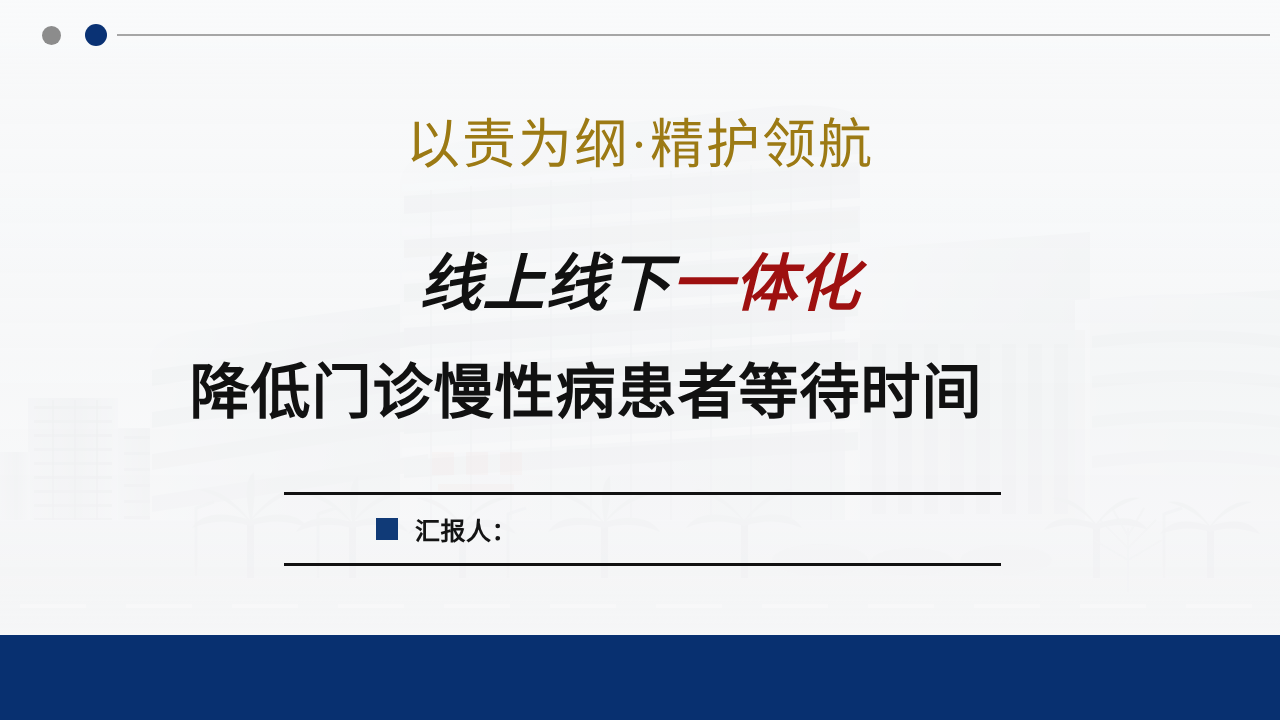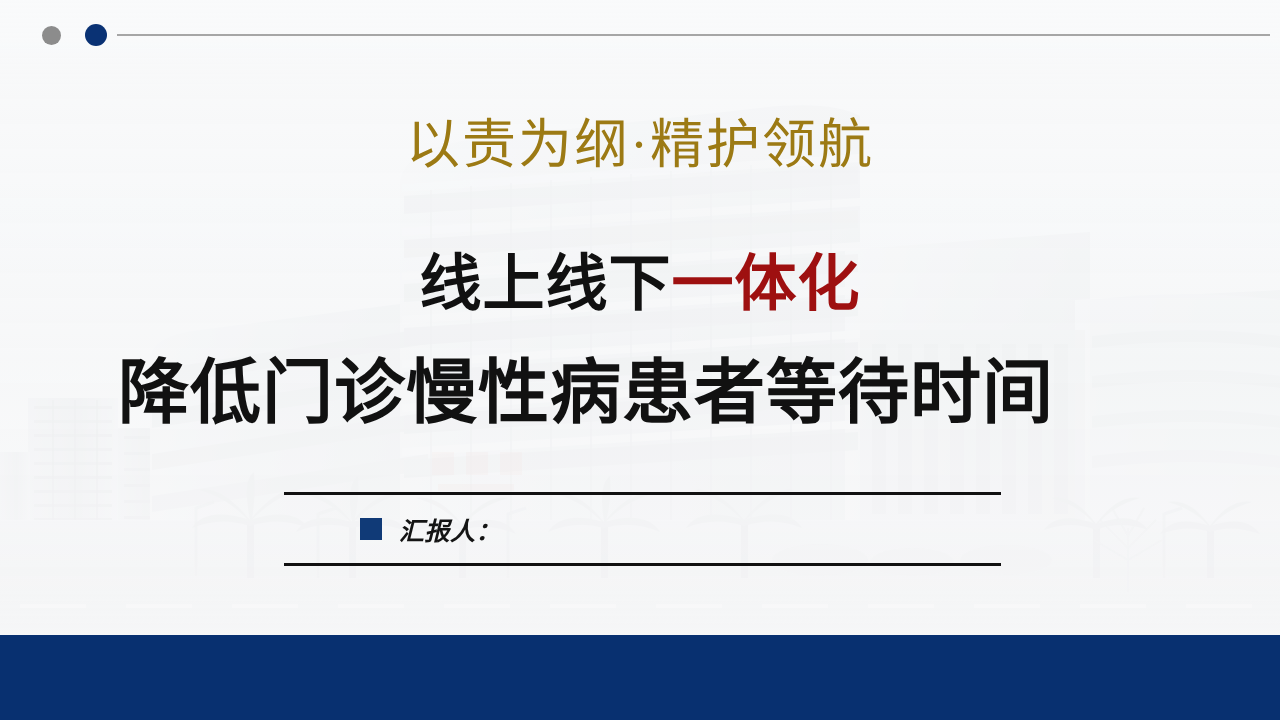--- a/index.html
+++ b/index.html
@@ -87,28 +87,29 @@
   #title-line-1 {
     position: absolute;
     left: 0; top: 249px;
     width: 1280px;
     font-size: 62px;
     line-height: 70px;
     font-weight: 700;
     letter-spacing: 1px;
     color: #111111;
     white-space: nowrap;
+    font-style: italic;
   }
   #title-line-1 .accent { color: #9e1010; }
 
   #title-line-2 {
     position: absolute;
     left: 0; top: 357px;
     width: 1172px;
-    font-size: 71px;
+    font-size: 60px;
     line-height: 72px;
     font-weight: 700;
     letter-spacing: 1px;
     color: #111111;
     white-space: nowrap;
   }
 
   
   #meta-band {
     position: absolute;
@@ -119,25 +120,24 @@
     position: absolute;
     left: 0;
     width: 717px; height: 3px;
     background: #111111;
   }
   #meta-rule-top { top: 0; }
   #meta-rule-bottom { top: 71px; }
 
   #meta-row {
     position: absolute;
-    left: 0; top: 3px;
+    left: 16px; top: 3px;
     width: 717px; height: 68px;
     display: flex;
     align-items: center;
-    font-style: italic;
   }
   .meta-item {
     display: flex;
     align-items: center;
     white-space: nowrap;
   }
   #meta-presenter { margin-left: 76px; }
   #meta-date { margin-left: 242px; }
 
   .meta-swatch {

